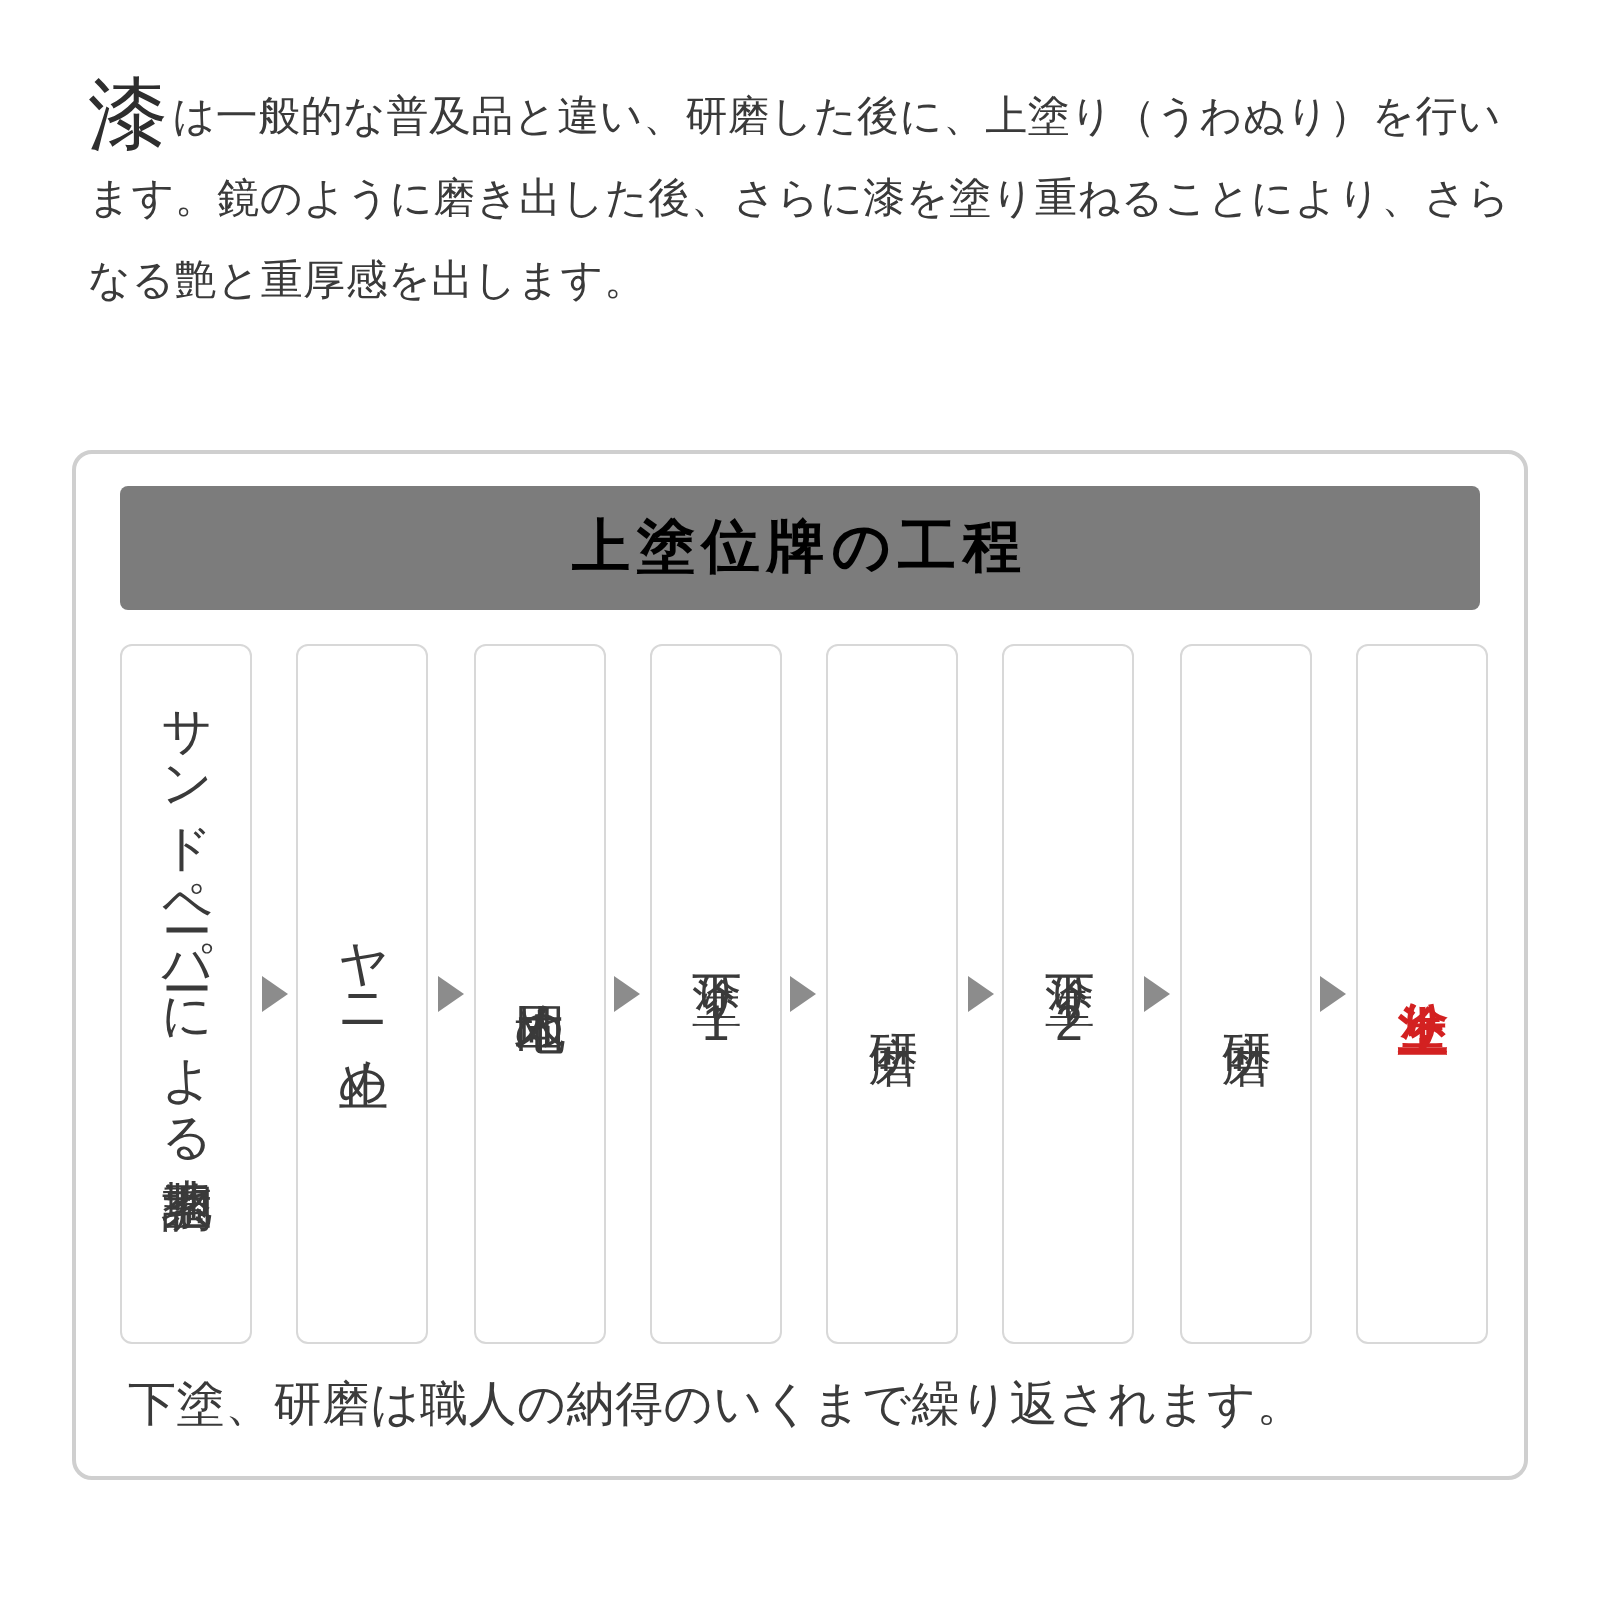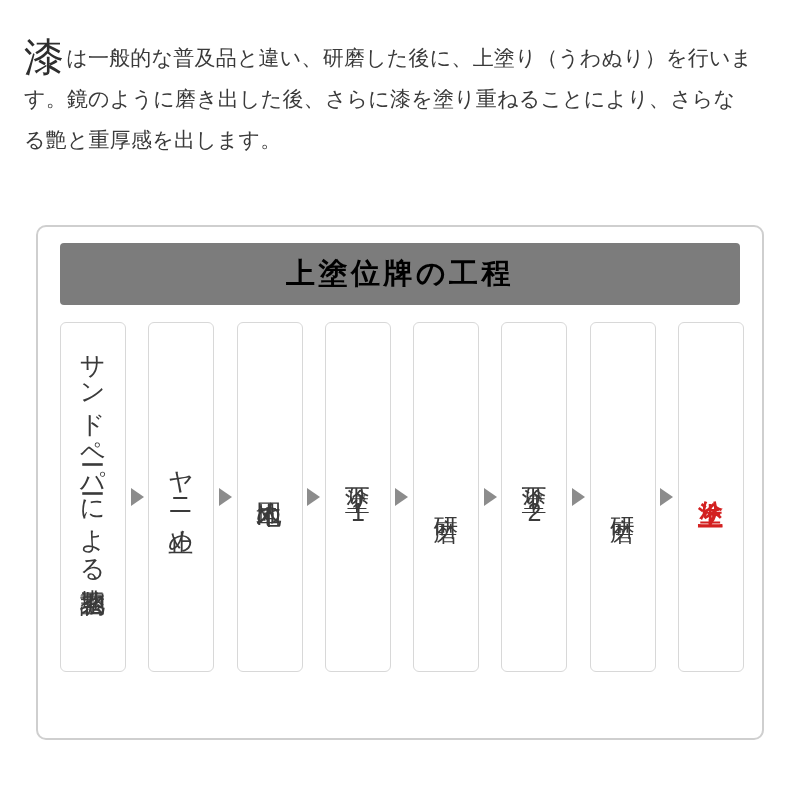--- a/index.html
+++ b/index.html
@@ -13,21 +13,21 @@
     font-family: "Liberation Serif", "DejaVu Serif", serif;
     color: #333333;
     position: relative;
     overflow: hidden;
   }
 
   .page {
     width: 800px;
     height: 681px;
     box-sizing: border-box;
-    padding: 38px 36px 0 20px;
+    padding: 38px 36px 0 40px;
     position: relative;
     border-radius: 12px;
   }
 
   
   .intro {
     font-size: 21px;
     line-height: 1.95;
     letter-spacing: 0.01em;
     color: #3a3a3a;
@@ -204,15 +204,16 @@
       <div class="arrow">
           <span class="arrow-glyph"></span>
         </div>
 
       <div class="step align-mid">
         <span class="step-label accent">上塗り</span>
       </div>
 
     </div>
 
+    <div class="footnote">下塗、研磨は職人の納得のいくまで繰り返されます。</div>
 
   </div>
 </div>
 
 </body></html>

